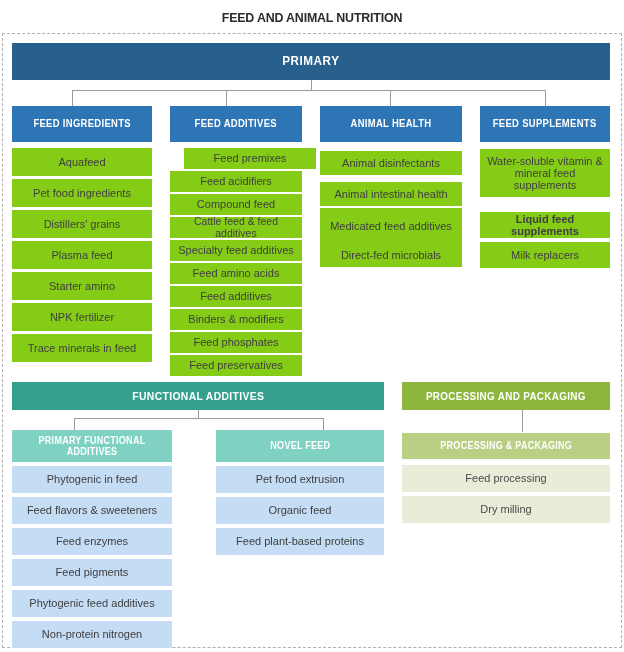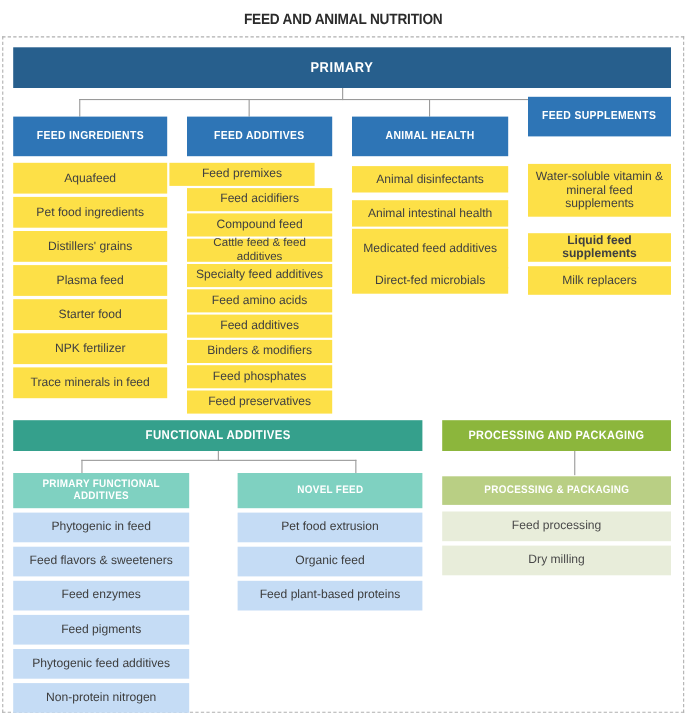--- a/index.html
+++ b/index.html
@@ -49,21 +49,21 @@
     height: 36px;
     background: #2e75b6;
     font-size: 10.5px; letter-spacing: 0.35px;
   }
 
   
   .item {
     position: absolute;
     display: flex; align-items: center; justify-content: center;
     text-align: center;
-    background: #fde047;
+    background: #84cc16;
     color: #404040;
     font-size: 11px;
     line-height: 1.12;
     padding: 0 3px;
   }
 
   
   .ln { position: absolute; background: #9a9a9a; }
   .ln-v { width: 1px; }
   .ln-h { height: 1px; }
@@ -125,33 +125,33 @@
   <div class="item" style="left:12px; top:179px; width:140px; height:28px;">
       <span>Pet food ingredients</span>
     </div>
   <div class="item" style="left:12px; top:210px; width:140px; height:28px;">
       <span>Distillers' grains</span>
     </div>
   <div class="item" style="left:12px; top:241px; width:140px; height:28px;">
       <span>Plasma feed</span>
     </div>
   <div class="item" style="left:12px; top:272px; width:140px; height:28px;">
-      <span>Starter food</span>
+      <span>Starter amino</span>
     </div>
   <div class="item" style="left:12px; top:303px; width:140px; height:28px;">
       <span>NPK fertilizer</span>
     </div>
   <div class="item" style="left:12px; top:334px; width:140px; height:28px;">
       <span>Trace minerals in feed</span>
     </div>
 
   <div class="bar col-head" style="left:170px; top:106px; width:132px;">
     <span class="bar-text">FEED ADDITIVES</span>
   </div>
-  <div class="item" style="left:154px; top:148px; width:132px; height:21px;">
+  <div class="item" style="left:184px; top:148px; width:132px; height:21px;">
       <span>Feed premixes</span>
     </div>
   <div class="item" style="left:170px; top:171px; width:132px; height:21px;">
       <span>Feed acidifiers</span>
     </div>
   <div class="item" style="left:170px; top:194px; width:132px; height:21px;">
       <span>Compound feed</span>
     </div>
   <div class="item" style="left:170px; top:217px; width:132px; height:21px; font-size:10.5px;">
       <span>Cattle feed &amp; feed additives</span>
@@ -184,21 +184,21 @@
   <div class="item" style="left:320px; top:182px; width:142px; height:24px;">
       <span>Animal intestinal health</span>
     </div>
   <div class="item" style="left:320px; top:208px; width:142px; height:36px;">
       <span>Medicated feed additives</span>
     </div>
   <div class="item" style="left:320px; top:243px; width:142px; height:24px;">
       <span>Direct-fed microbials</span>
     </div>
 
-  <div class="bar col-head" style="left:480px; top:88px; width:130px;">
+  <div class="bar col-head" style="left:480px; top:106px; width:130px;">
     <span class="bar-text">FEED SUPPLEMENTS</span>
   </div>
   <div class="item" style="left:480px; top:149px; width:130px; height:48px;">
       <span>Water-soluble vitamin &amp; mineral feed supplements</span>
     </div>
   <div class="item" style="left:480px; top:212px; width:130px; height:26px;font-weight:bold;">
       <span>Liquid feed supplements</span>
     </div>
   <div class="item" style="left:480px; top:242px; width:130px; height:26px;">
       <span>Milk replacers</span>

